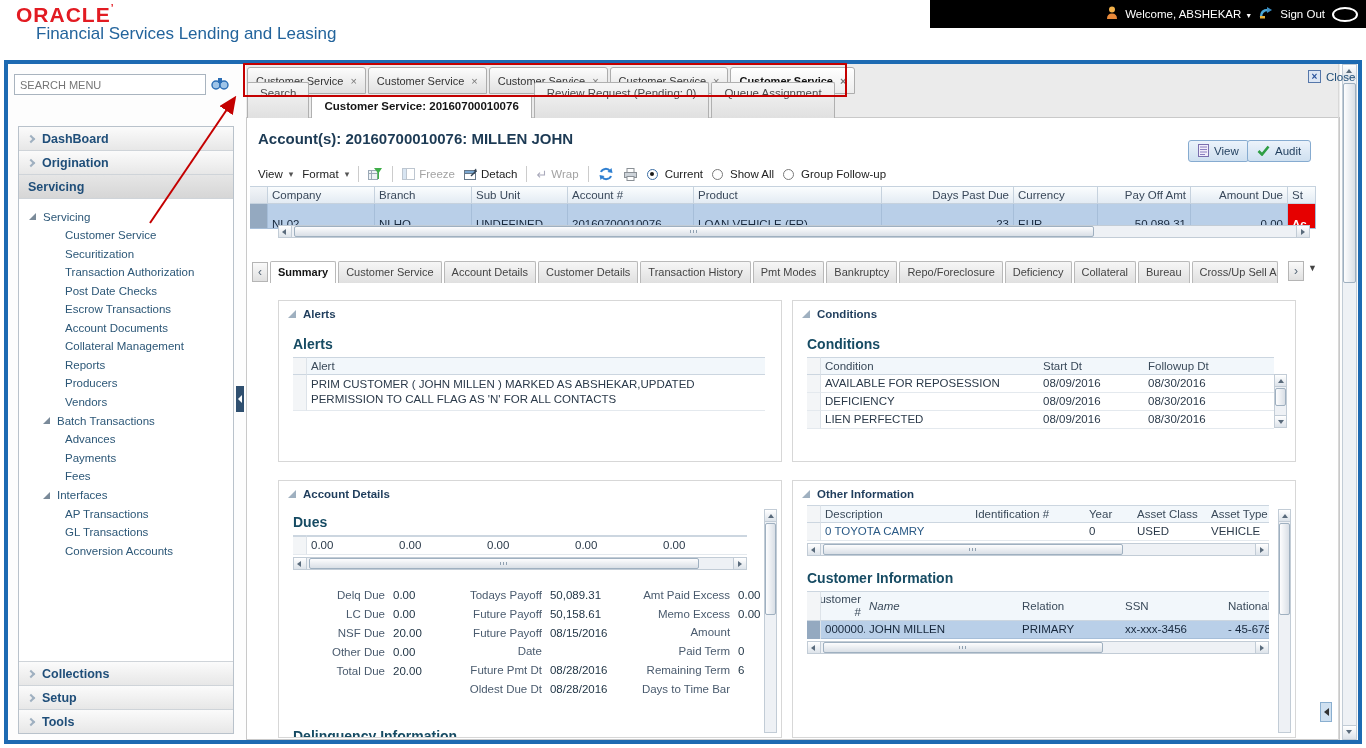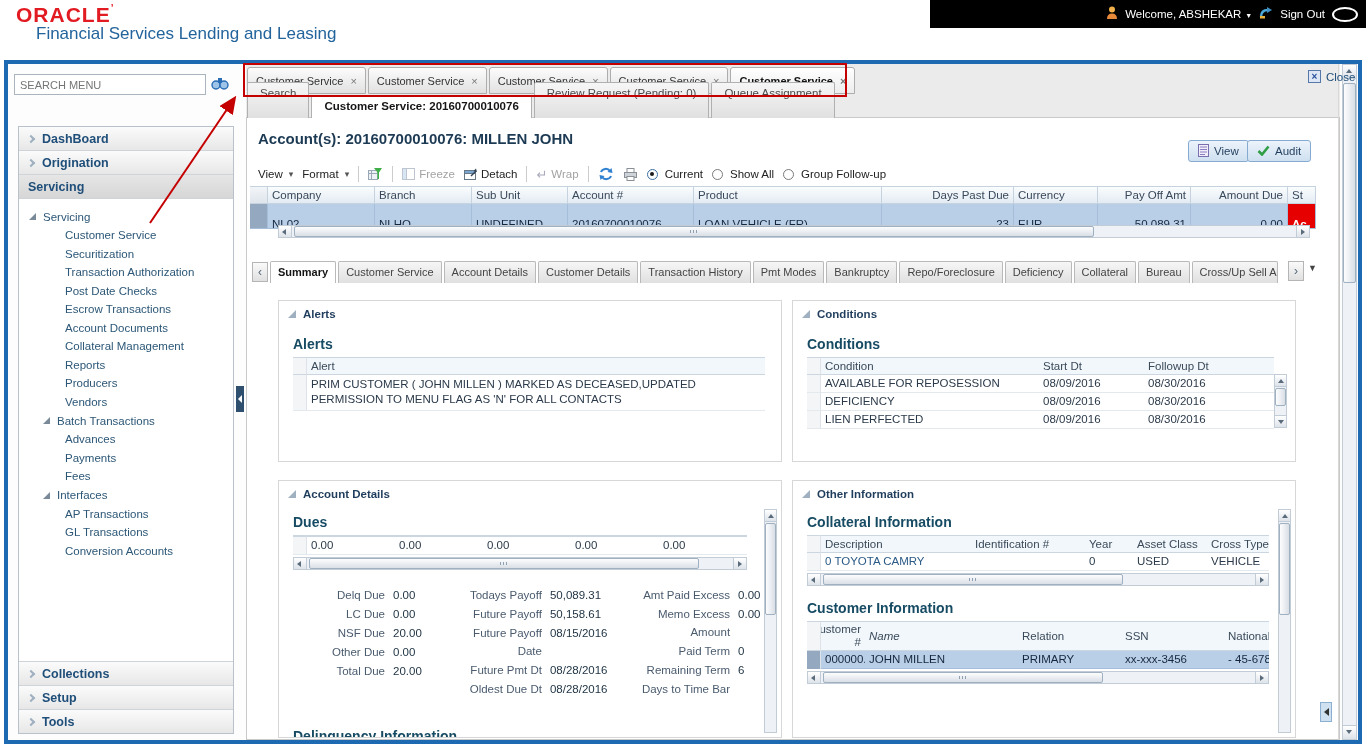--- a/index.html
+++ b/index.html
@@ -402,21 +402,21 @@
       <span>Alerts</span>
     </div>
   <div class="sec-title" style="margin:16px 0 0 14px;">Alerts</div>
   <div class="tbl" style="margin:5px 16px 0 14px;">
     <div class="trr">
       <div class="th stub"></div>
       <div class="th" style="flex:1">Alert</div>
     </div>
     <div class="trr">
       <div class="stub" style="border-bottom:1px solid #e4e9ee;"></div>
-      <div class="td" style="flex:1; white-space:normal; line-height:15px; padding-top:2px; padding-bottom:3px;">PRIM CUSTOMER ( JOHN MILLEN ) MARKED AS DECEASED,UPDATED PERMISSION TO MENU FLAG AS 'N' FOR ALL CONTACTS</div>
+      <div class="td" style="flex:1; white-space:normal; line-height:15px; padding-top:2px; padding-bottom:3px;">PRIM CUSTOMER ( JOHN MILLEN ) MARKED AS ABSHEKAR,UPDATED PERMISSION TO CALL FLAG AS 'N' FOR ALL CONTACTS</div>
     </div>
   </div>
 </div>
 
 <div class="panel" style="left:792px; top:300px; width:504px; height:162px;">
   <div class="phead">
       <span class="ptri"></span>
       <span>Conditions</span>
     </div>
   <div class="sec-title" style="margin:16px 0 0 14px;">Conditions</div>
@@ -569,29 +569,28 @@
   <div class="phead">
       <span class="ptri"></span>
       <span>Other Information</span>
     </div>
   <div class="vscroll" style="position:absolute; right:4px; top:28px; height:224px;">
     <div class="vbtn u arr-u"></div>
     <div class="vtrack">
         <div class="vthumb" style="top:1px; height:92px;"></div>
       </div>
   </div>
-  <div class="sec-title" style="margin:14px 0 0 14px;">Collateral Information</div>
   <div class="tbl" style="margin:5px 0 0 14px; width:462px;">
     <div class="trr">
       <div class="th stub"></div>
       <div class="th" style="flex:0 0 150px">Description</div>
       <div class="th" style="flex:0 0 114px">Identification #</div>
       <div class="th" style="flex:0 0 48px">Year</div>
       <div class="th" style="flex:0 0 74px">Asset Class</div>
-      <div class="th" style="flex:1">Cross Type</div>
+      <div class="th" style="flex:1">Asset Type</div>
     </div>
     <div class="trr">
       <div class="stub" style="border-bottom:1px solid #e4e9ee;"></div>
       <div class="td" style="flex:0 0 150px; color:#2a5a86;">0 TOYOTA CAMRY</div>
       <div class="td" style="flex:0 0 114px"></div>
       <div class="td" style="flex:0 0 48px">0</div>
       <div class="td" style="flex:0 0 74px">USED</div>
       <div class="td" style="flex:1">VEHICLE</div>
     </div>
   </div>

